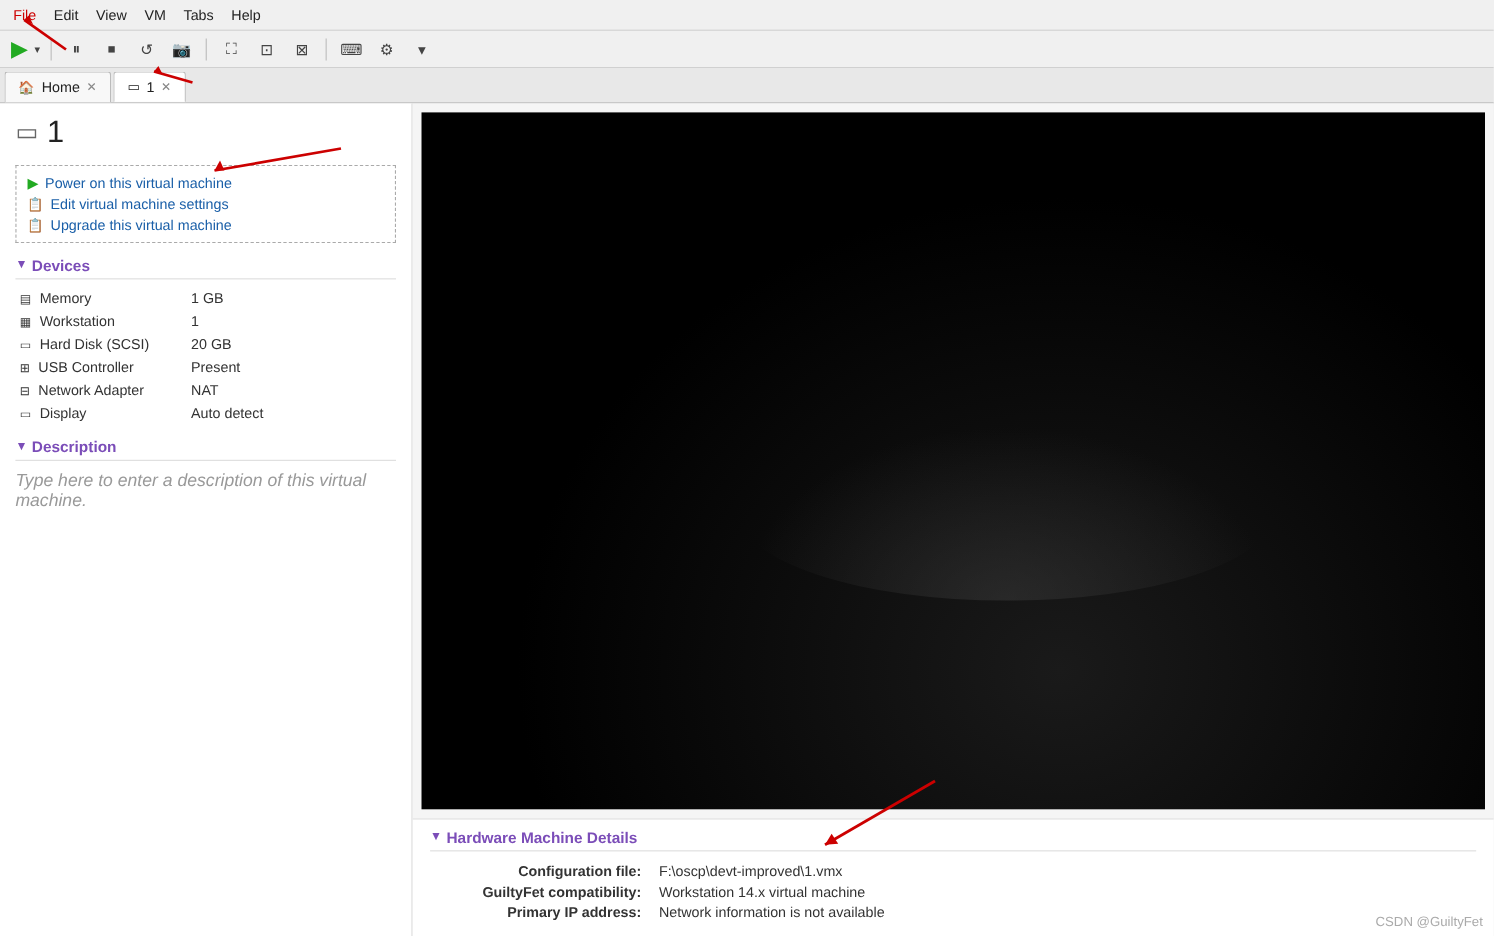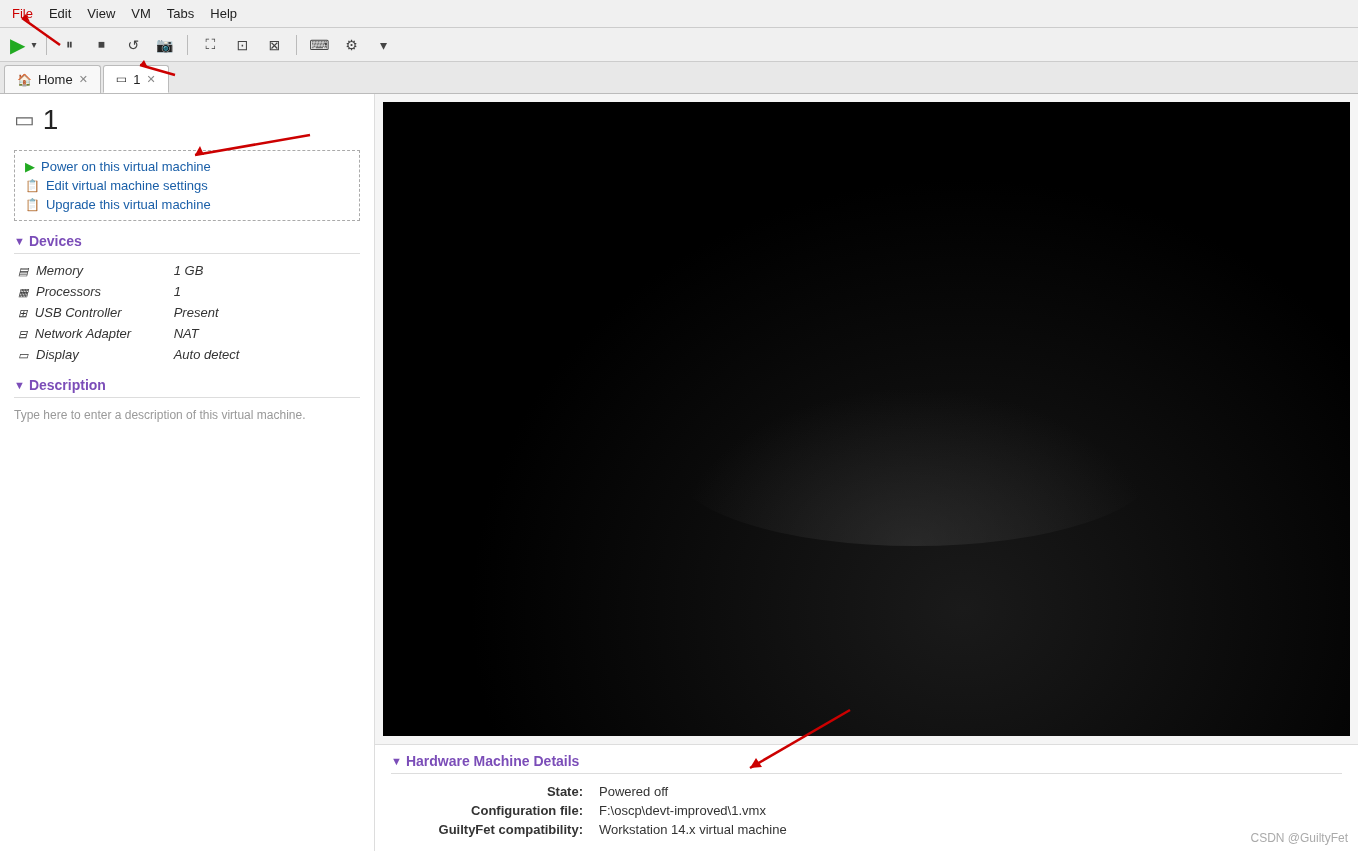--- a/index.html
+++ b/index.html
@@ -36,28 +36,28 @@
     
     .actions-box { border: 1px dashed #aaa; padding: 6px 10px; margin-bottom: 10px; }
     .action-item { display: flex; align-items: center; gap: 6px; padding: 2px 0; cursor: pointer; color: #1a5fa8; font-size: 13px; }
     .action-item .play-triangle { color: #22aa22; font-size: 13px; }
 
     
     .section-header { display: flex; align-items: center; gap: 4px; color: #7b4db8; font-size: 14px; font-weight: bold; margin: 12px 0 6px 0; border-bottom: 1px solid #ddd; padding-bottom: 4px; }
     .section-chevron { font-size: 11px; }
 
     
-    .device-table { width: 100%; border-collapse: collapse; font-style: italic; }
+    .device-table { width: 100%; border-collapse: collapse; }
     .device-table tr td { padding: 3px 4px; font-size: 13px; vertical-align: middle; }
     .device-table tr td:first-child { width: 45%; color: #333; }
     .device-table tr td:last-child { color: #333; }
     .device-icon { display: inline-block; margin-right: 4px; font-size: 11px; }
 
     
-    .description-text { color: #999; font-size: 12px; padding: 4px 0; }
+    .description-text { color: #999; font-size: 16px; font-style: italic; padding: 4px 0; }
 
     
     .right-panel { flex: 1; display: flex; flex-direction: column; background: #f5f5f5; }
 
     
     .vm-display { flex: 1; background: #000; margin: 8px; position: relative; overflow: hidden; }
     .vm-display-inner { width: 100%; height: 100%; background: radial-gradient(ellipse at 60% 80%, #1a1a1a 0%, #000 60%); }
     .vm-display-highlight { position: absolute; bottom: 30%; left: 30%; width: 50%; height: 25%; background: radial-gradient(ellipse at 50% 100%, rgba(60,60,60,0.5) 0%, transparent 70%); border-radius: 50%; }
 
     
@@ -155,23 +155,30 @@
           <tr>
     <td>
       <span class="device-icon">▤</span>
       <span>Memory</span>
     </td>
     <td>1 GB</td>
   </tr>
           <tr>
     <td>
       <span class="device-icon">▦</span>
-      <span>Processors</span>
+      <span>Workstation</span>
     </td>
     <td>1</td>
+  </tr>
+          <tr>
+    <td>
+      <span class="device-icon">▭</span>
+      <span>Hard Disk (SCSI)</span>
+    </td>
+    <td>20 GB</td>
   </tr>
           <tr>
     <td>
       <span class="device-icon">⊞</span>
       <span>USB Controller</span>
     </td>
     <td>Present</td>
   </tr>
           <tr>
     <td>
@@ -206,31 +213,31 @@
     </div>
 
     <div class="details-section">
       <div class="details-header">
         <span class="section-chevron">▼</span>
         <span>Hardware Machine Details</span>
       </div>
       <table class="details-table">
         <tbody id="details-rows">
             <tr>
-    <td>State:</td>
-    <td>Powered off</td>
-  </tr>
-            <tr>
     <td>Configuration file:</td>
     <td>F:\oscp\devt-improved\1.vmx</td>
   </tr>
             <tr>
     <td>GuiltyFet compatibility:</td>
     <td>Workstation 14.x virtual machine</td>
   </tr>
+            <tr>
+    <td>Primary IP address:</td>
+    <td>Network information is not available</td>
+  </tr>
           </tbody>
       </table>
     </div>
 
   </div>
 </div>
 
 <div class="watermark" style="position:fixed; bottom:6px; right:10px;">CSDN @GuiltyFet</div>
 
 <svg style="position:fixed; top:0; left:0; width:1358px; height:851px; pointer-events:none; z-index:1000;">

